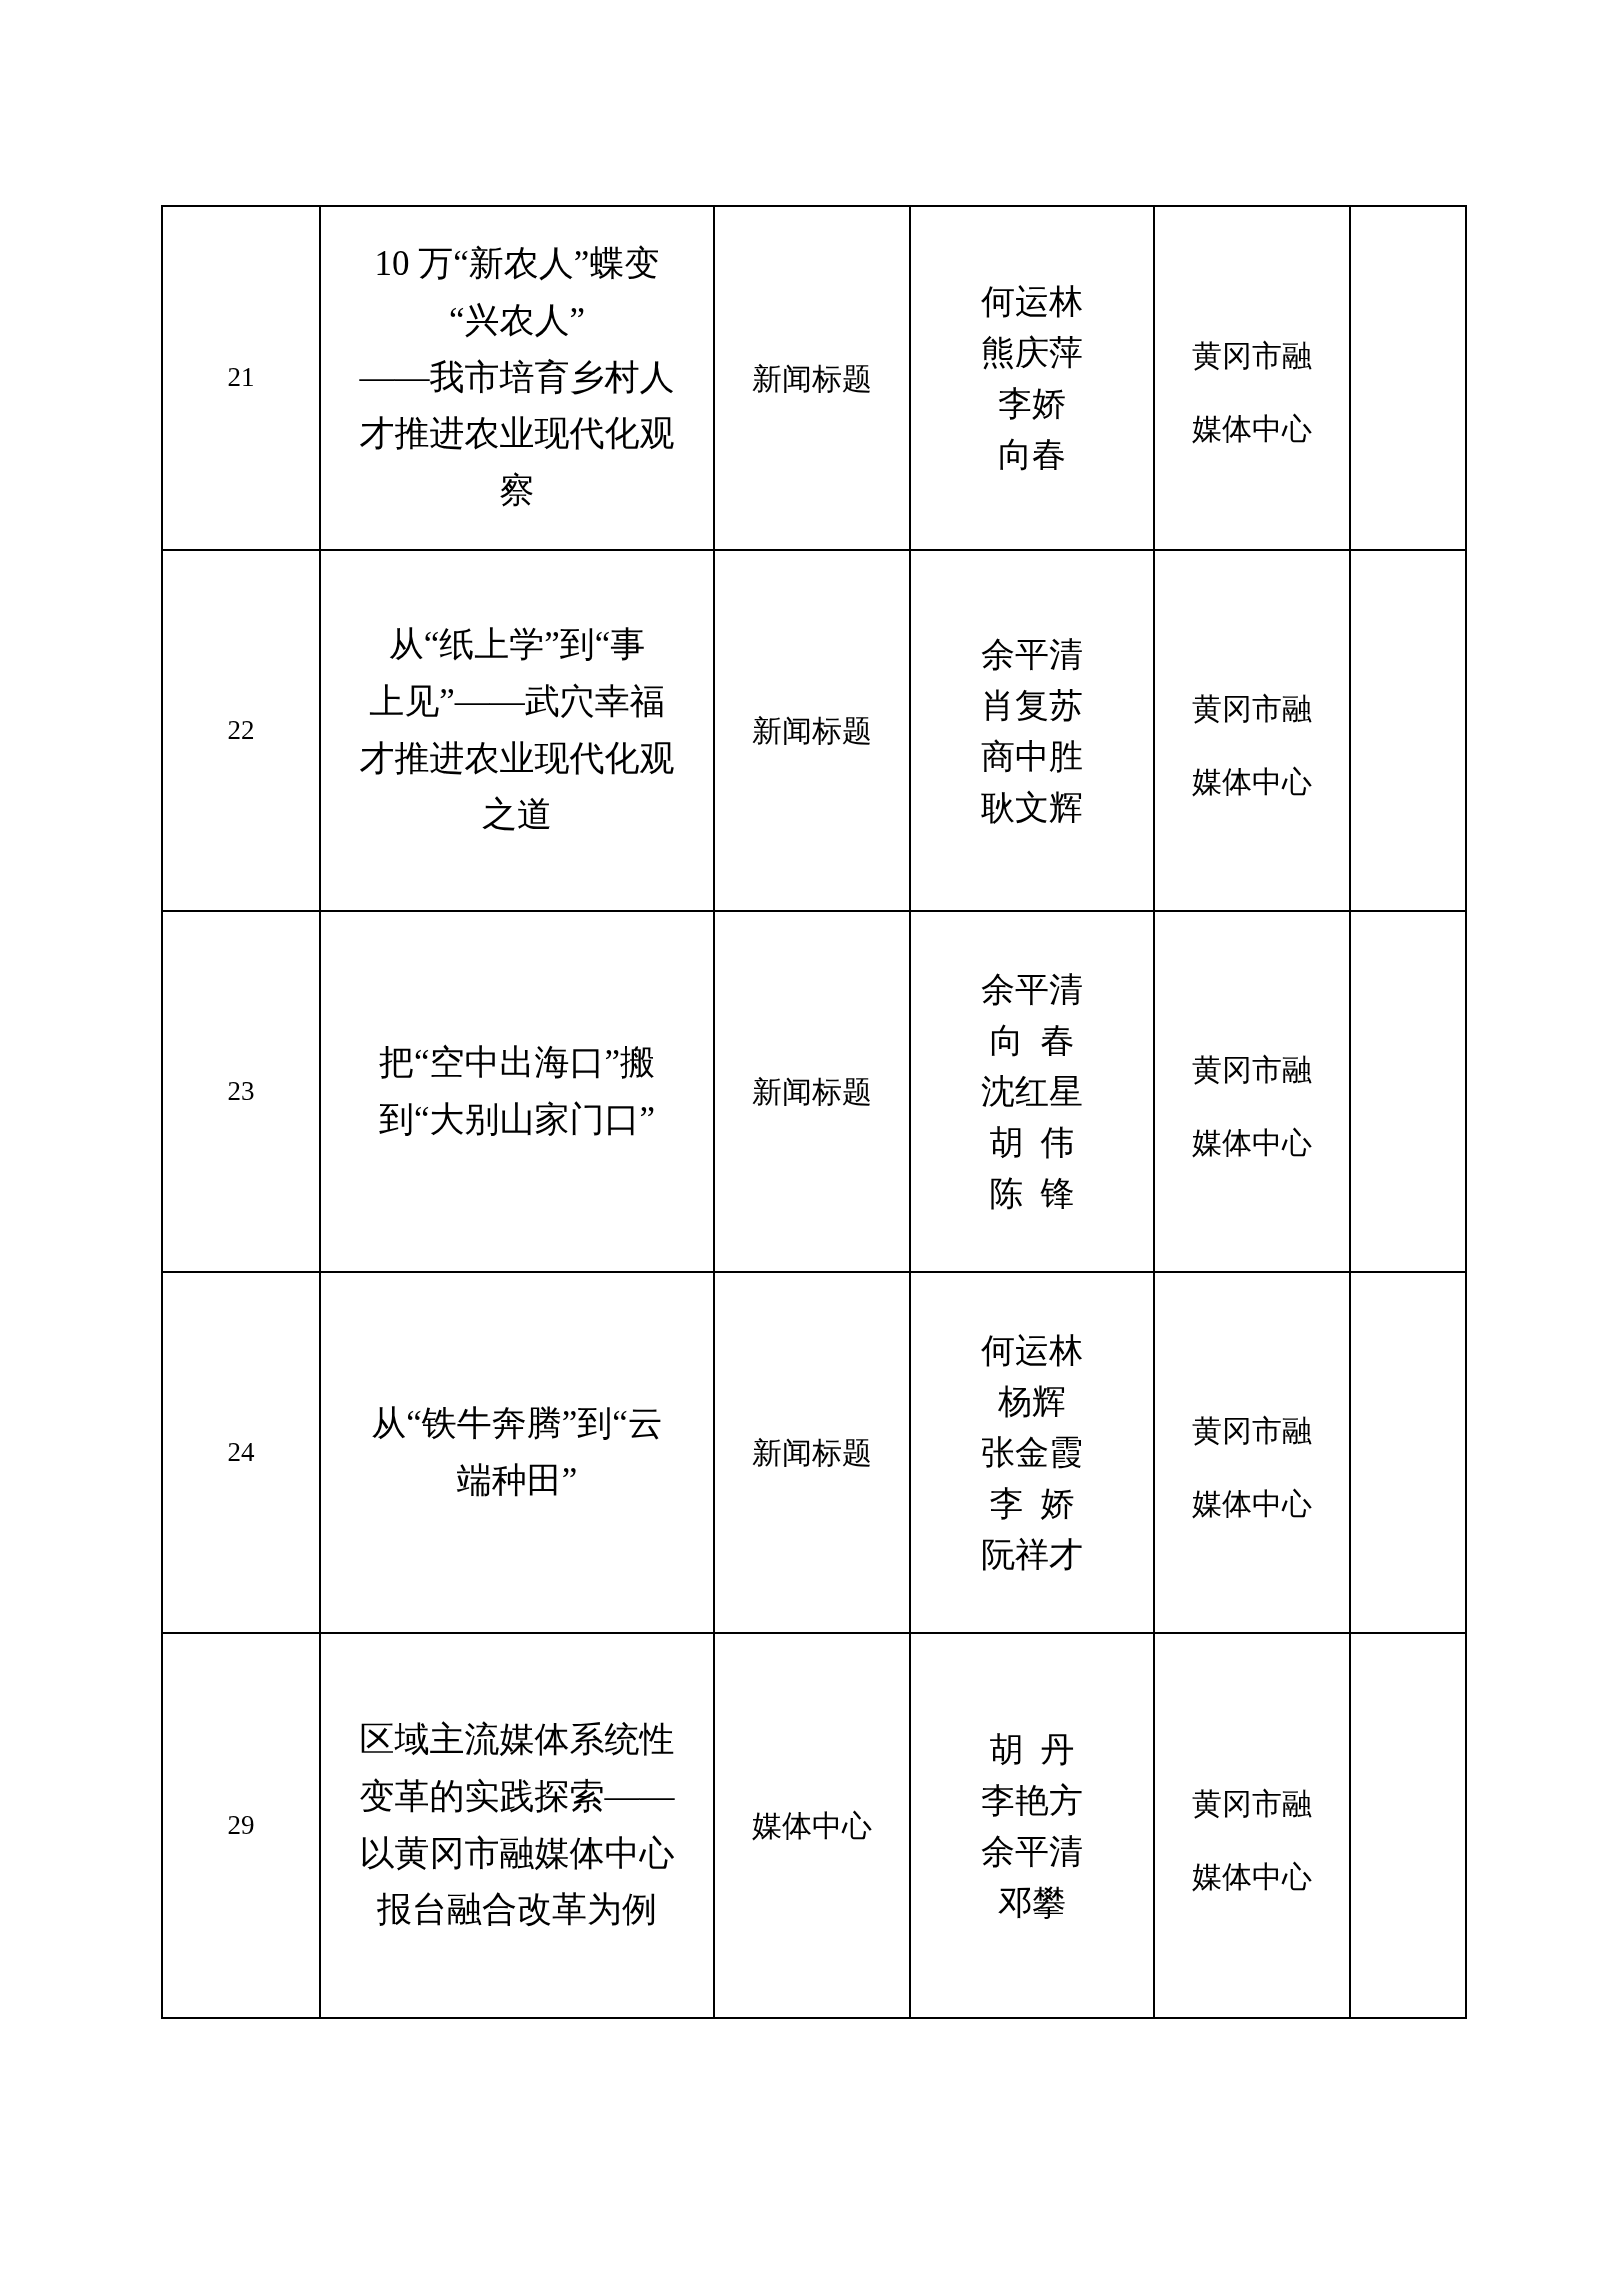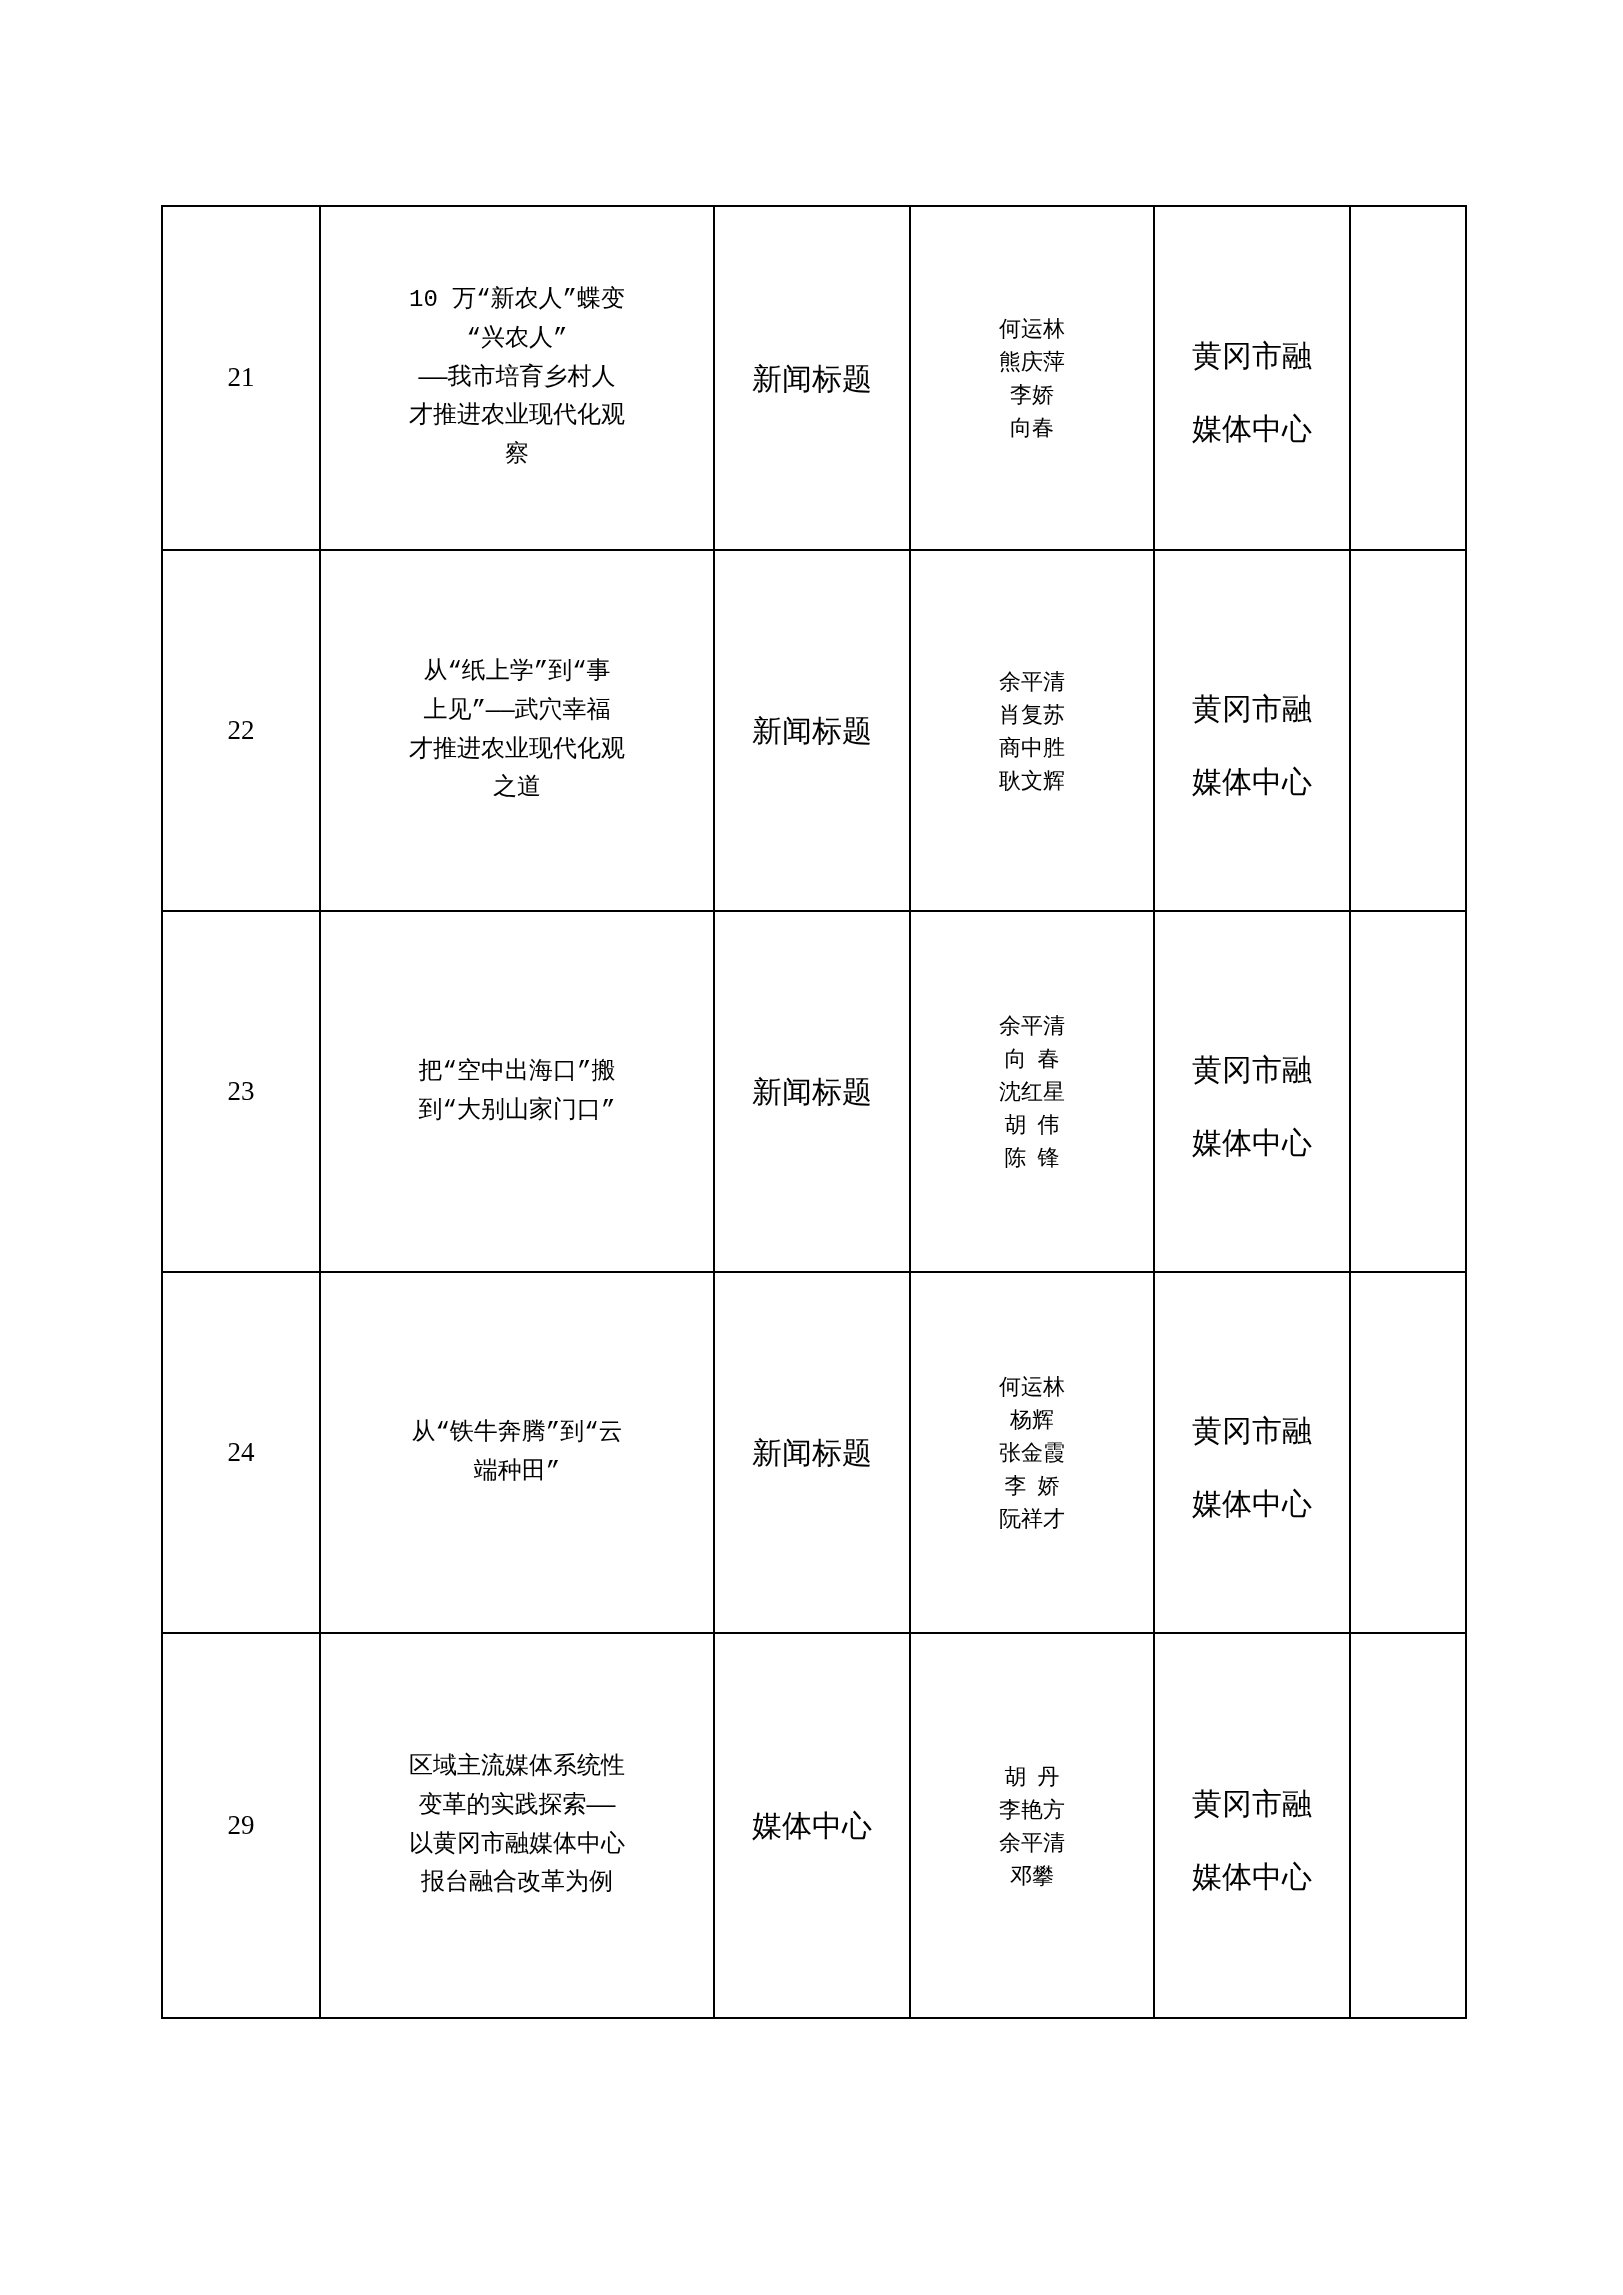--- a/index.html
+++ b/index.html
@@ -46,33 +46,33 @@
   col.c-unit   { width: 196px; }
   col.c-blank  { width: 116px; }
 
   .cell-num {
     font-size: 27px;
     line-height: 1.3;
     font-family: "Liberation Serif", serif;
     margin-top: 21px;
   }
   .cell-title {
-    font-size: 24px;
+    font-size: 35px;
     line-height: 1.62;
     padding: 12.3px 16.4px;
     text-align: center;
-    font-family: Liberation Mono, monospace;
+    font-family: Liberation Serif, serif;
   }
   .cell-type {
     font-size: 30px;
     line-height: 1.5;
     white-space: nowrap;
   }
   .cell-author {
-    font-size: 22px;
+    font-size: 34px;
     line-height: 1.5;
     padding: 11px 6.8px;
   }
   .cell-author .ln {
     display: block;
     white-space: pre;
   }
   .cell-unit {
     font-size: 30px;
     line-height: 1.5;

